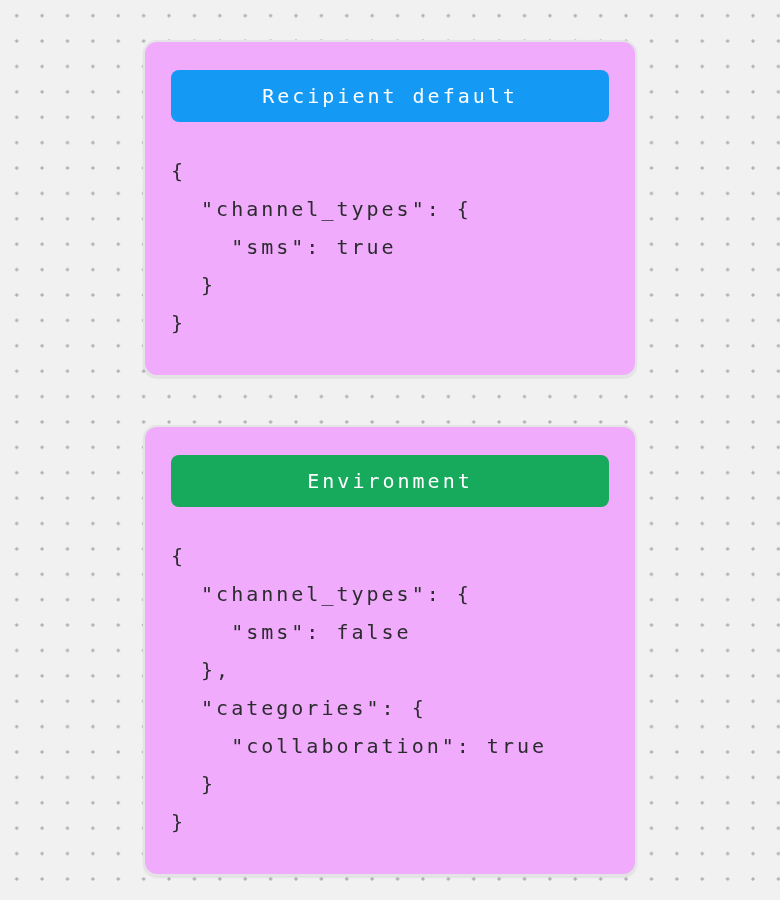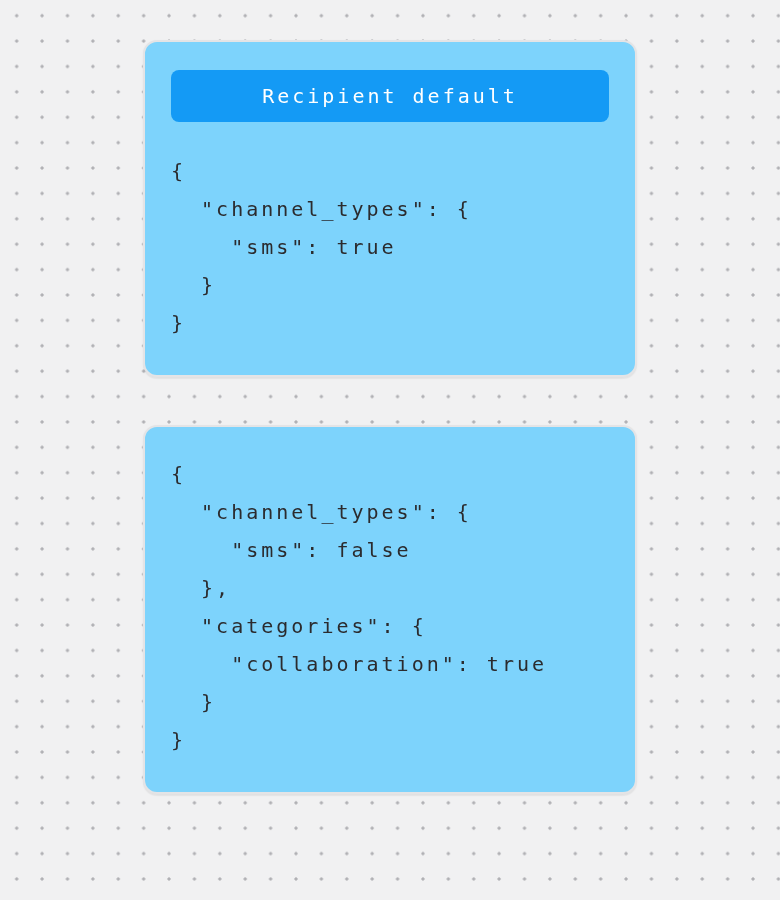--- a/index.html
+++ b/index.html
@@ -15,21 +15,21 @@
     background-color: var(--bg, #f1f1f2);
     background-image: radial-gradient(circle, var(--dot, #b0b0b4) 1.3px, transparent 1.9px);
     background-size: 25.4px 25.4px;
     background-position: 4px 3px;
     font-family: "DejaVu Sans Mono", "Liberation Mono", monospace;
   }
   .card {
     position: absolute;
     left: 143px;
     width: 494px;
-    background: #7dd3fc;
+    background: #f0abfc;
     border: 2px solid #e4e4e6;
     border-radius: 14px;
     padding: 28px 26px 33px 26px;
     box-shadow: 0 2px 1px rgba(0,0,0,0.04), 0 1px 3px rgba(0,0,0,0.04);
   }
   .card-1 { top: 40px; }
   .card-2 { top: 425px; }
   .card-header {
     height: 52px;
     border-radius: 8px;
@@ -61,20 +61,23 @@
       <span>Recipient default</span>
     </div>
     <pre class="code">{
   "channel_types": {
     "sms": true
   }
 }</pre>
   </section>
 
   <section class="card card-2">
+    <div class="card-header" style="background: rgb(23, 169, 92); color: rgb(255, 255, 255);">
+      <span>Environment</span>
+    </div>
     <pre class="code">{
   "channel_types": {
     "sms": false
   },
   "categories": {
     "collaboration": true
   }
 }</pre>
   </section>
 

